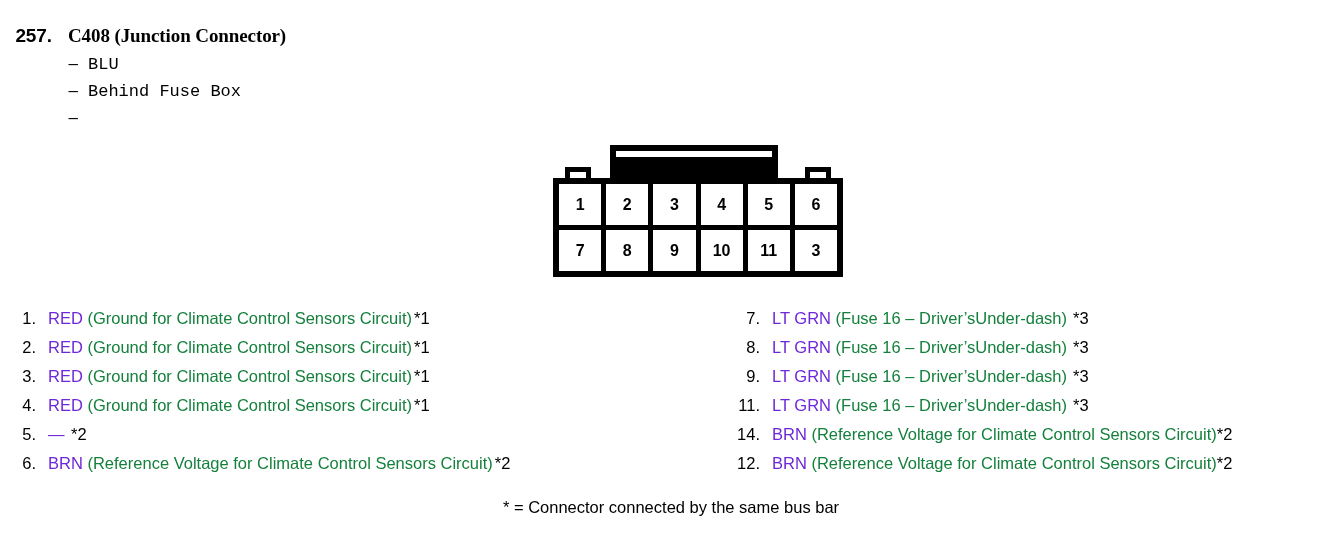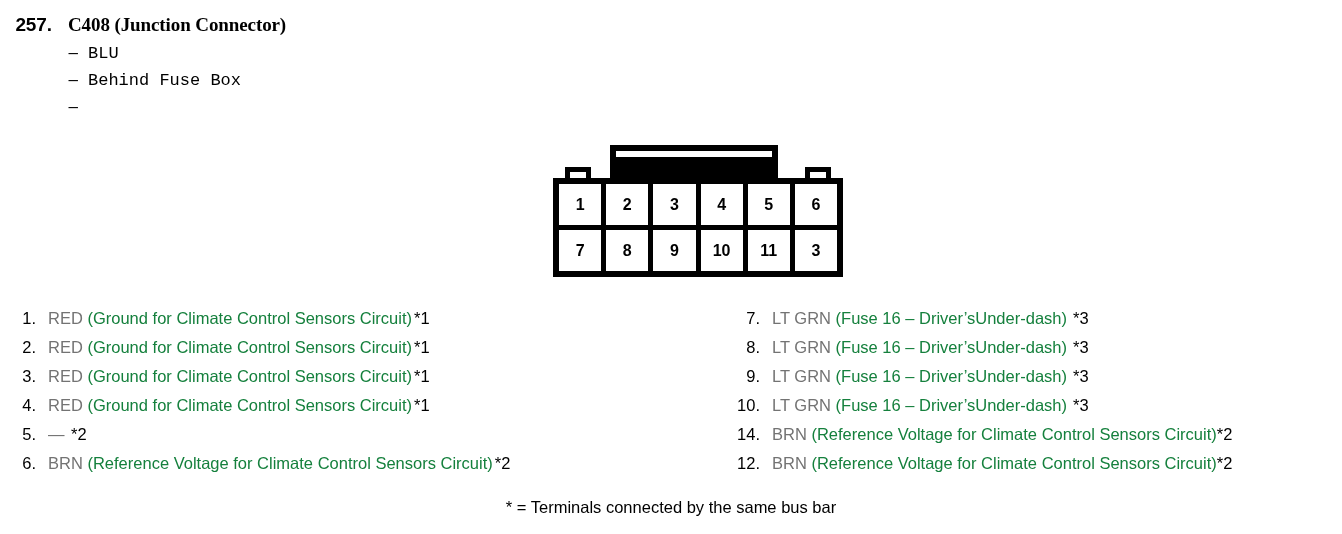--- a/index.html
+++ b/index.html
@@ -22,21 +22,21 @@
     left: 0;
     top: 0;
     width: 600px;
   }
   .title-row {
     display: flex;
     align-items: baseline;
     font-size: 19px;
     font-weight: bold;
     letter-spacing: -0.1px;
-    padding-top: 14px;
+    padding-top: 25px;
   }
   .title-num {
     width: 52px;
     text-align: right;
     padding-right: 0px;
   }
   .title-text {
     padding-left: 16px;
     font-family: Liberation Serif, serif;
   }
@@ -151,21 +151,21 @@
     color: #000000;
   }
   .list.right .item-num {
     width: 48px;
     flex: 0 0 48px;
   }
   .item-body {
     padding-left: 12px;
     color: #000000;
   }
-  .wire { color: #737373; }
+  .wire { color: #6d28d9; }
   .circuit { color: #15803d; }
   .note { color: #000000; }
   .gap-before-note { padding-left: 2px; }
   .list.right .gap-before-note { padding-left: 6px; }
 
   
   .footnote {
     position: absolute;
     left: 0;
     right: 0;
@@ -261,26 +261,26 @@
   </div>
   <div class="item">
     <span class="item-num">8.</span>
     <span class="item-body"><span class="wire">LT GRN</span> <span class="circuit">(Fuse 16 – Driver’sUnder-dash)</span><span class="note gap-before-note">*3</span></span>
   </div>
   <div class="item">
     <span class="item-num">9.</span>
     <span class="item-body"><span class="wire">LT GRN</span> <span class="circuit">(Fuse 16 – Driver’sUnder-dash)</span><span class="note gap-before-note">*3</span></span>
   </div>
   <div class="item">
-    <span class="item-num">10.</span>
+    <span class="item-num">11.</span>
     <span class="item-body"><span class="wire">LT GRN</span> <span class="circuit">(Fuse 16 – Driver’sUnder-dash)</span><span class="note gap-before-note">*3</span></span>
   </div>
   <div class="item">
     <span class="item-num">14.</span>
     <span class="item-body"><span class="wire">BRN</span> <span class="circuit">(Reference Voltage for Climate Control Sensors Circuit)</span><span class="note">*2</span></span>
   </div>
   <div class="item">
     <span class="item-num">12.</span>
     <span class="item-body"><span class="wire">BRN</span> <span class="circuit">(Reference Voltage for Climate Control Sensors Circuit)</span><span class="note">*2</span></span>
   </div>
 </div>
 
-<div class="footnote">* = Terminals connected by the same bus bar</div>
+<div class="footnote">* = Connector connected by the same bus bar</div>
 
 </body></html>

